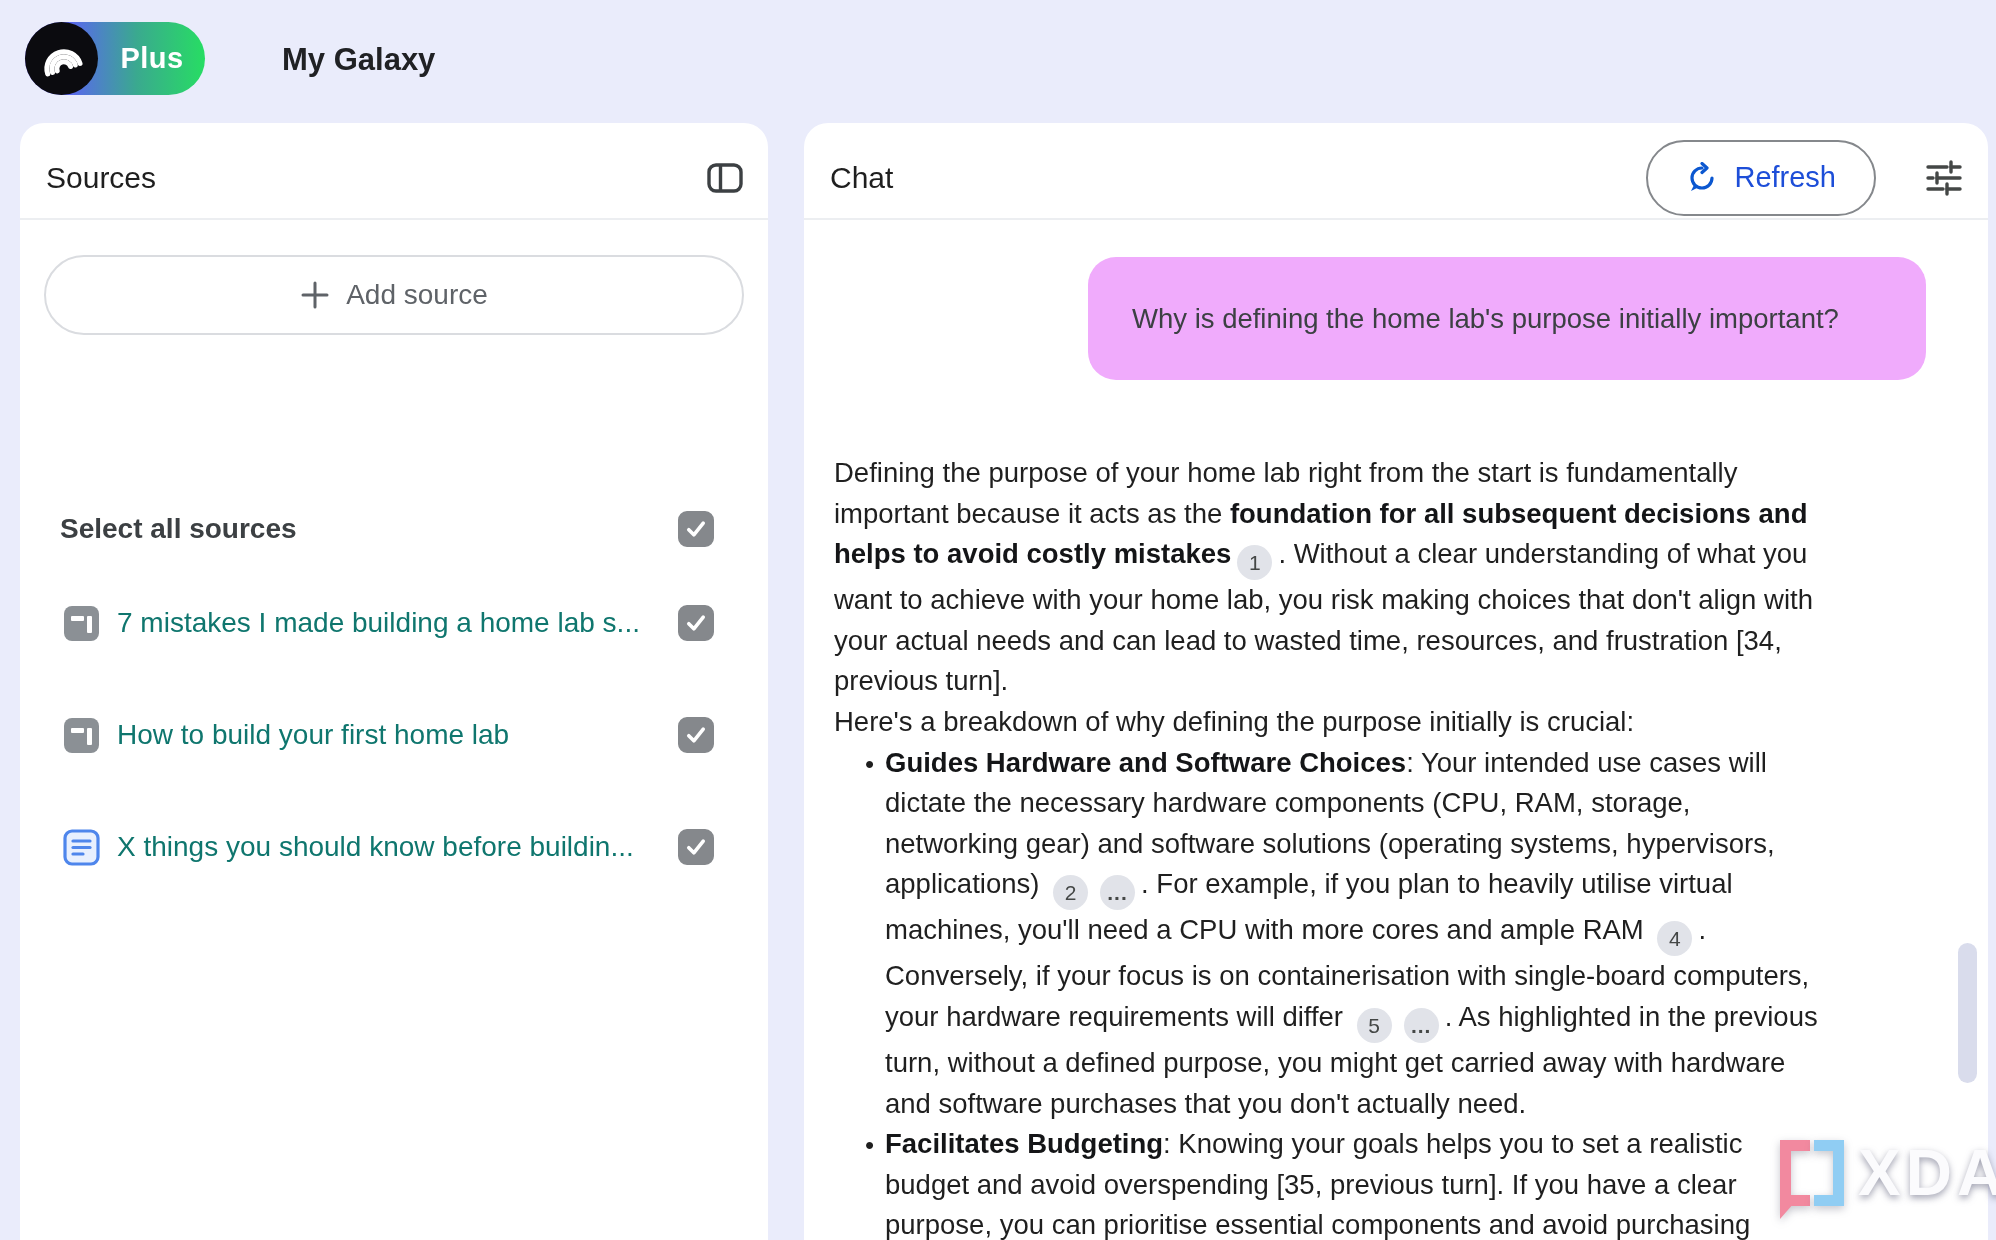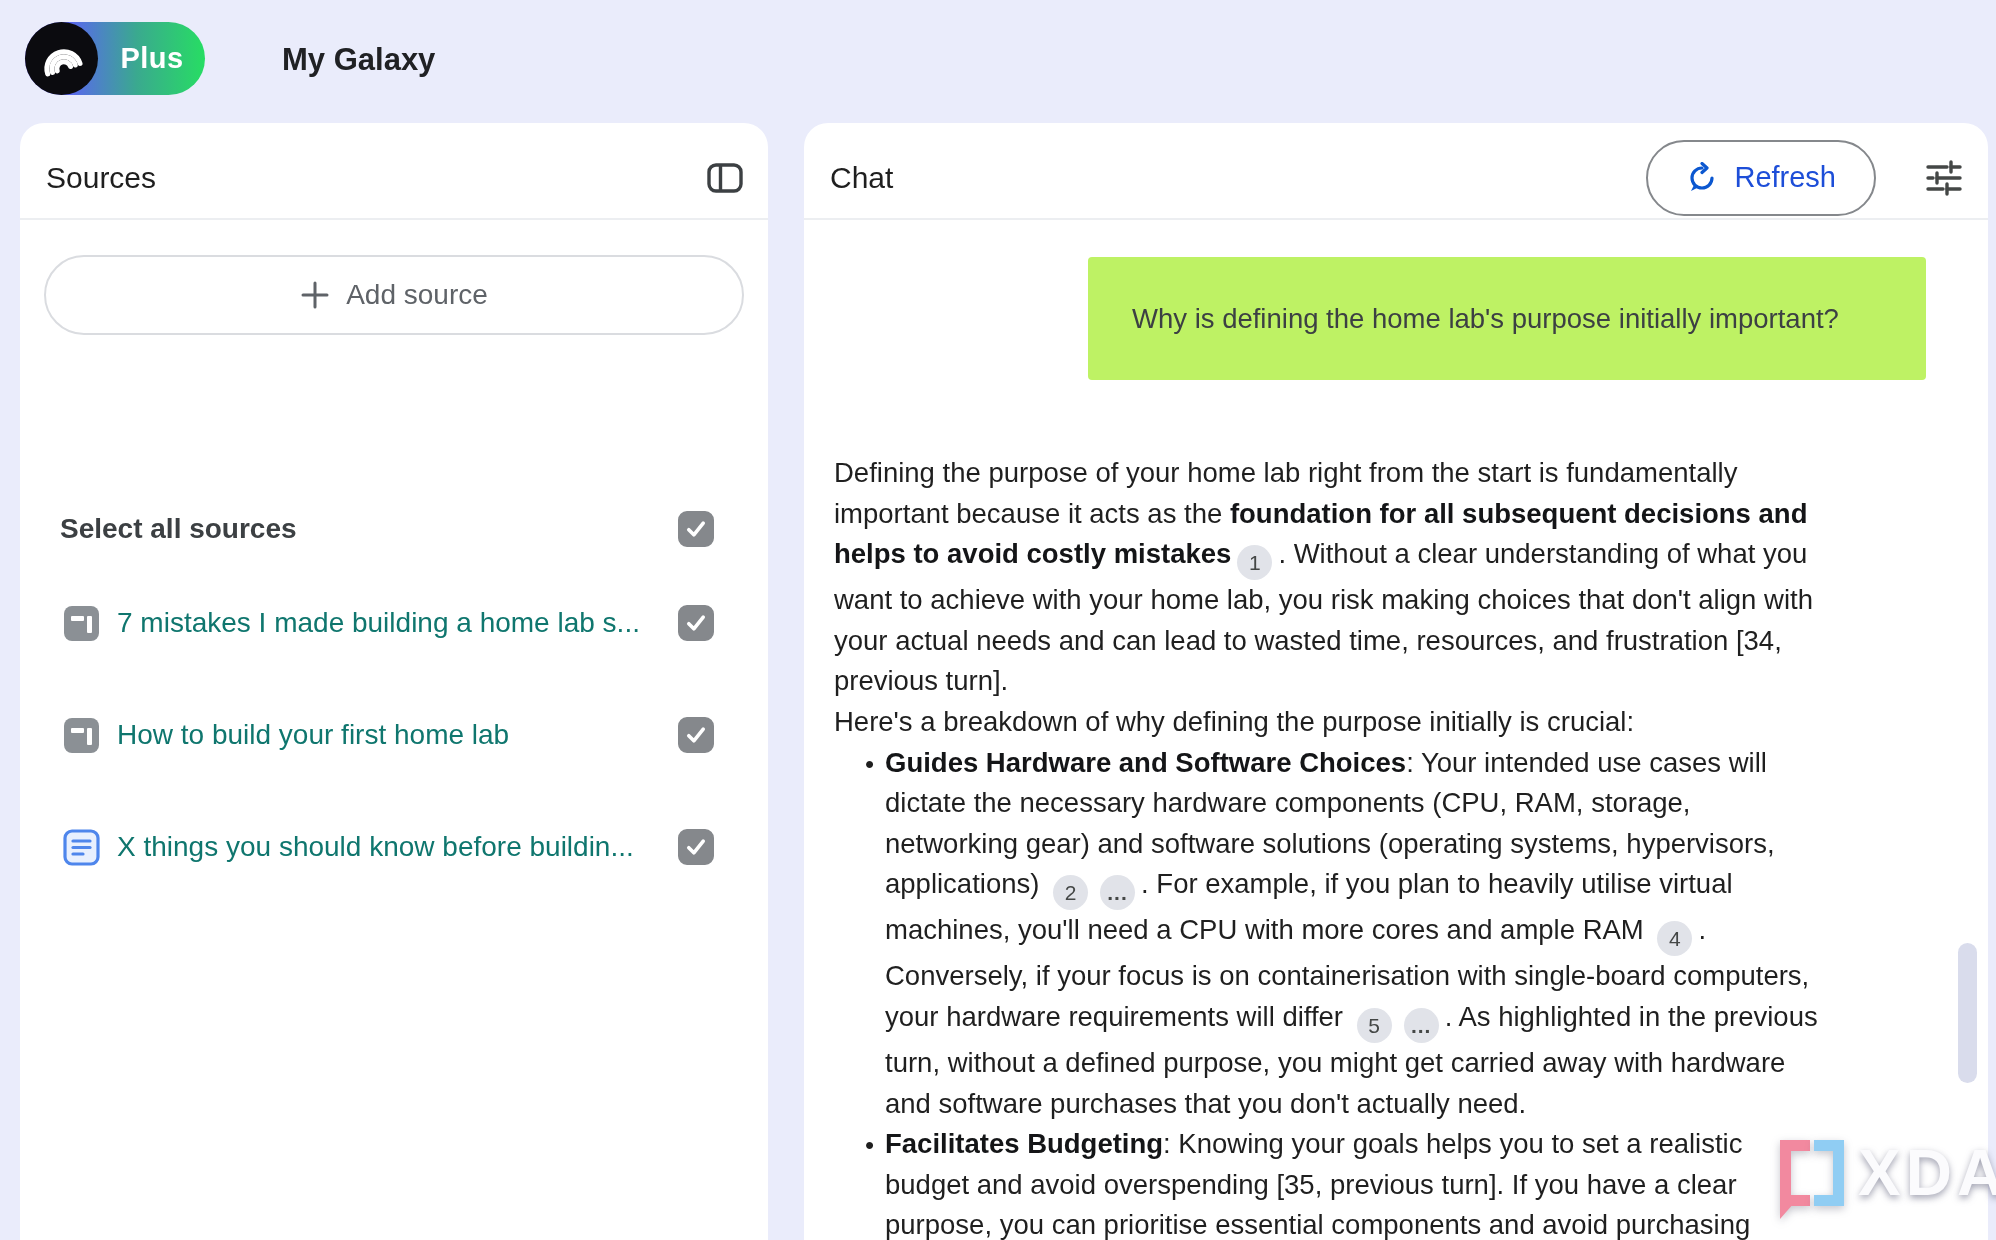--- a/index.html
+++ b/index.html
@@ -80,21 +80,21 @@
   .refresh-btn {
     height:76px; padding:0 38px; border-radius:38px; background:#fff;
     border:2px solid #85888c; display:flex; align-items:center; gap:16px;
     cursor:pointer;
   }
   .refresh-label { font-size:29px; font-weight:500; color:#1d4ed8; }
   .tune-btn { margin-left:48px; }
 
   .question-bubble {
     position:absolute; left:284px; top:134px; width:838px; height:123px;
-    background:#bef264; border-radius:4px;
+    background:#f0abfc; border-radius:28px;
     display:flex; align-items:center; padding:0 44px;
   }
   .question-text { font-size:27.5px; color:#3c4043; }
 
   .answer {
     position:absolute; left:30px; top:330px; width:984px;
     font-size:27.5px; line-height:40.6px; color:#1f1f1f;
   }
   .answer p { margin:0; }
   .answer strong { font-weight:700; color:#141517; }

